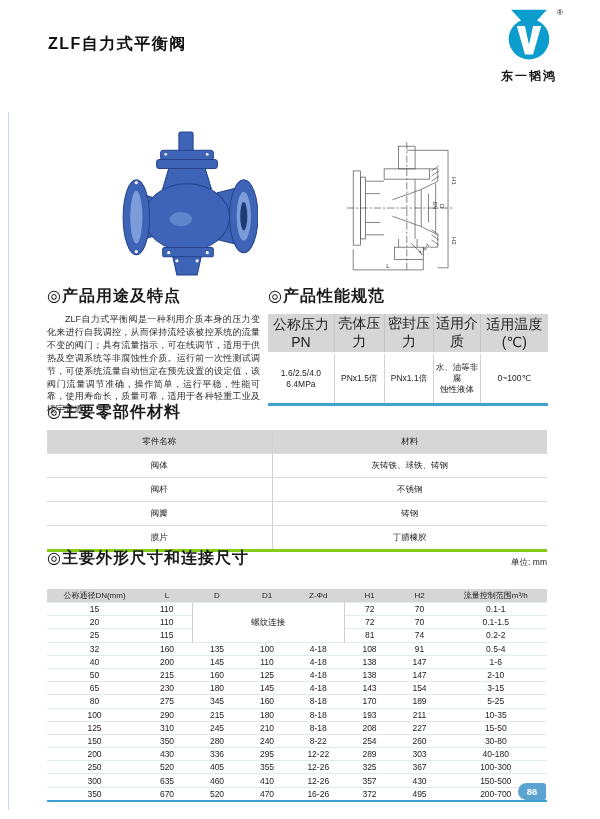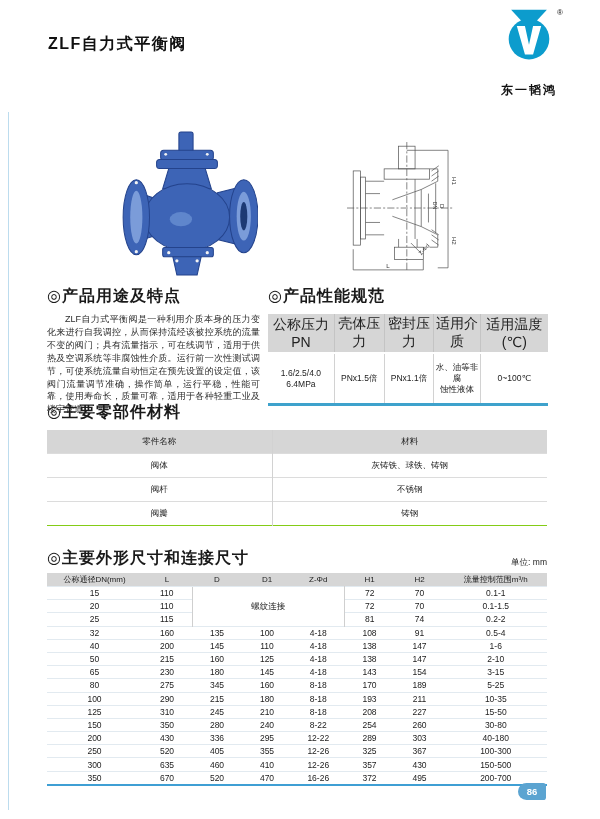--- a/index.html
+++ b/index.html
@@ -4,21 +4,21 @@
 <style>
   html,body{margin:0;padding:0;background:#fff;}
   .page{position:relative;width:600px;height:819px;background:#fff;overflow:hidden;
         font-family:"Liberation Sans","DejaVu Sans",sans-serif;color:#222;}
   .left-edge{position:absolute;left:8px;top:112px;width:1px;height:698px;background:#bcdcee;}
 
   
   .title{position:absolute;left:48px;top:34px;font-size:16px;font-weight:bold;letter-spacing:1.5px;color:#111;}
   .logo-wrap{position:absolute;left:487px;top:8px;width:84px;text-align:center;}
   .logo-reg{position:absolute;right:8px;top:0;font-size:8px;color:#111;}
-  .brand{margin-top:16px;font-size:12px;font-weight:bold;letter-spacing:2px;color:#111;}
+  .brand{margin-top:2px;font-size:12px;font-weight:bold;letter-spacing:2px;color:#111;}
 
   
   .banner{position:absolute;left:0;top:84px;width:600px;height:31px;background:#5fa8d3;}
   .banner-line{position:absolute;left:0;top:12px;width:100%;height:2px;background:#fff;}
   .banner-url{position:absolute;right:58px;top:6px;background:#5fa8d3;color:#fff;
               font-size:11px;padding:0 9px;letter-spacing:.5px;}
 
   
   .photo{position:absolute;left:116px;top:130px;}
   .drawing{position:absolute;left:344px;top:140px;}
@@ -32,30 +32,30 @@
   .specs{position:absolute;left:268px;top:286px;width:280px;}
   table{border-collapse:collapse;width:100%;}
   .specs table{margin-top:7px;border-bottom:3px solid #3ea2cc;}
   .specs th{background:#d6d6d6;font-size:14px;font-weight:normal;height:21px;border-left:1px solid #c4c4c4;}
   .specs th:first-child{border-left:none;}
   .specs td{font-size:8.5px;text-align:center;height:47px;border-left:1px solid #d2d2d2;
             border-top:2px solid #fff;white-space:pre-line;line-height:11px;}
   .specs td:first-child{border-left:none;}
 
   .materials{position:absolute;left:47px;top:402px;width:500px;}
-  .materials table{margin-top:7px;border-bottom:1px solid #84cc16;}
+  .materials table{margin-top:7px;border-bottom:3px solid #84cc16;}
   .materials th{background:#d6d6d6;font-size:8.5px;font-weight:normal;height:21px;}
   .materials td{font-size:8.5px;text-align:center;height:21px;border-top:1px solid #dcdcdc;}
   .materials th+th,.materials td+td{border-left:1px solid #d2d2d2;}
   .materials col.c1{width:45%;}
 
   .dims{position:absolute;left:47px;top:548px;width:500px;}
   .dims-head{display:flex;justify-content:space-between;align-items:flex-end;text-align:right;}
   .unit{font-size:8.5px;color:#222;}
-  .dims table{margin-top:4px;border-bottom:2.5px solid #3f9fd4;}
+  .dims table{margin-top:20px;border-bottom:2.5px solid #3f9fd4;}
   .dims th{background:#d6d6d6;font-size:8px;font-weight:normal;height:13px;padding:0 1px;}
   .dims td{font-size:8.5px;text-align:center;height:12.2px;padding:0;border-top:1px solid #e2eaf0;line-height:12px;}
   .dims td.merged{border-left:1px solid #cfcfcf;border-right:1px solid #cfcfcf;font-size:8.5px;}
   .note{margin-top:4px;font-size:8.5px;color:#2d2d2d;}
 
   .page-badge{position:absolute;left:518px;top:783px;width:28px;height:17px;background:#5ba4d1;
               color:#fff;font-size:9.5px;font-weight:bold;text-align:center;line-height:17px;
               border-radius:9px 3px 3px 9px;}
 </style>
 </head>
@@ -196,20 +196,24 @@
             <td>灰铸铁、球铁、铸钢</td>
           </tr>
           <tr>
             <td>阀杆</td>
             <td>不锈钢</td>
           </tr>
           <tr>
             <td>阀瓣</td>
             <td>铸钢</td>
           </tr>
+          <tr>
+            <td>膜片</td>
+            <td>丁腈橡胶</td>
+          </tr>
         </tbody>
     </table>
   </div>
 
   <div class="dims">
     <div class="dims-head">
       <div class="sec-title">◎主要外形尺寸和连接尺寸</div>
       <div class="unit">单位: mm</div>
     </div>
     <table>

